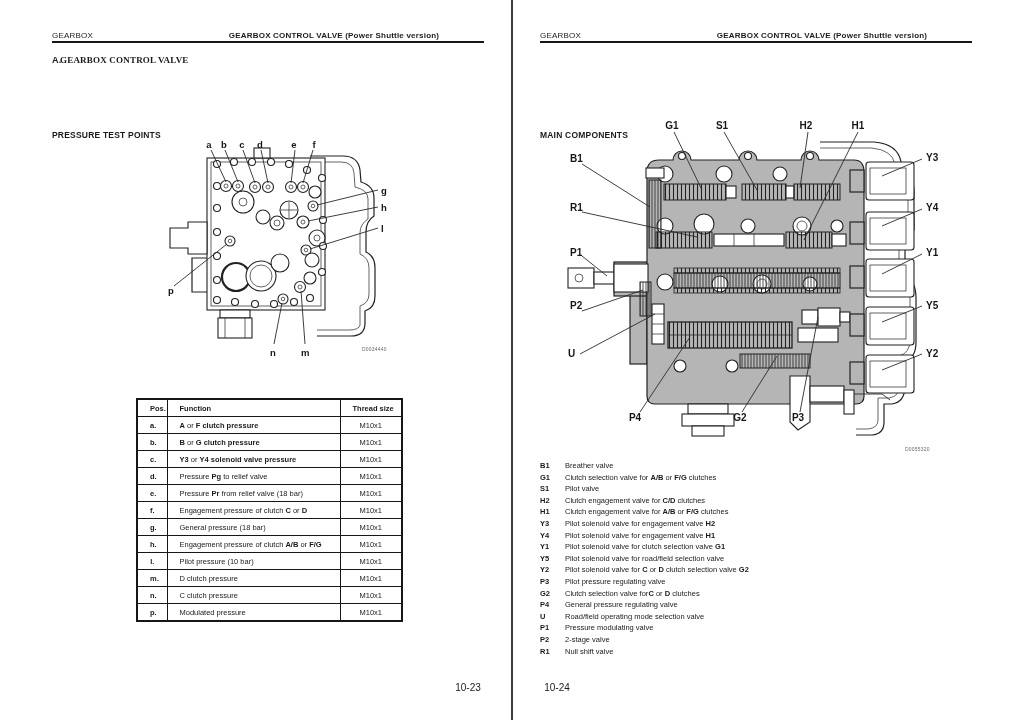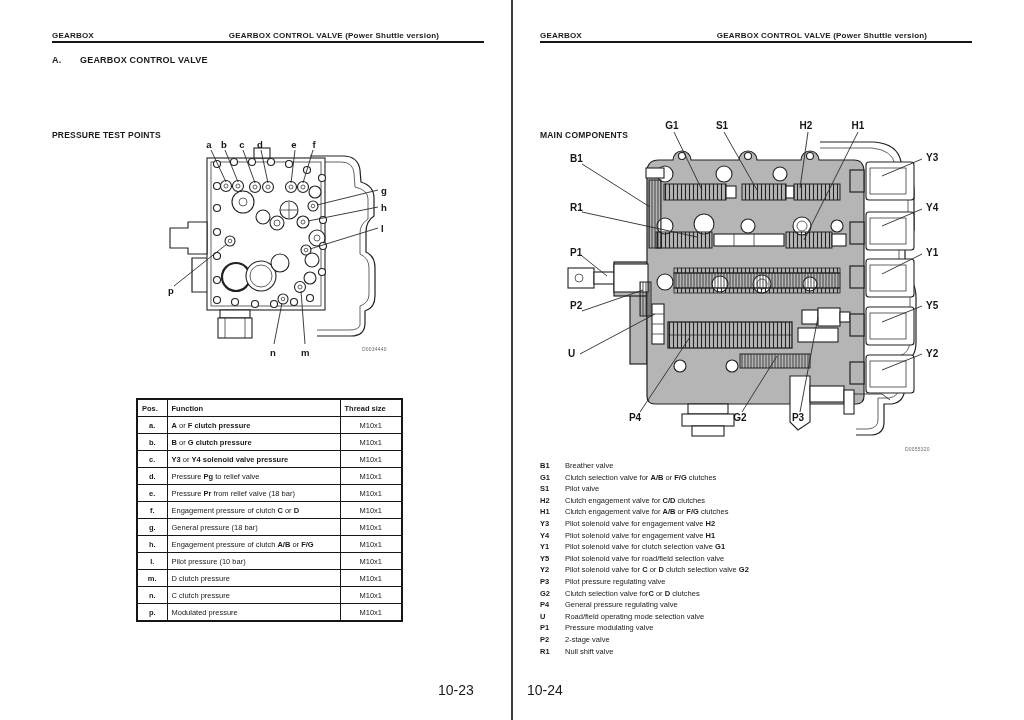--- a/index.html
+++ b/index.html
@@ -2,31 +2,31 @@
 <html><head>
 <meta charset="utf-8">
 <style>
   html,body{margin:0;padding:0;}
   body{
     width:1024px;height:720px;position:relative;background:#ffffff;
     font-family:"Liberation Sans",sans-serif;color:#1a1a1a;overflow:hidden;
   }
   .abs{position:absolute;}
   .divider{left:511px;top:0;width:2px;height:720px;background:#3c3c3c;}
-  .hdr-left{font-size:8px;font-weight:bold;letter-spacing:.2px;}
+  .hdr-left{font-size:8px;font-weight:normal;letter-spacing:.2px;}
   .hdr-right{font-size:8px;font-weight:bold;text-align:center;letter-spacing:.2px;}
   .hdr-rule{height:2px;background:#161616;}
   .section-title{font-size:9px;font-weight:bold;letter-spacing:.2px;}
   .sub-title{font-size:8.5px;font-weight:bold;letter-spacing:.2px;margin-top:40px;}
-  .pageno{font-size:14px;width:60px;}
+  .pageno{font-size:10px;text-align:center;width:60px;}
   .figcode{font-size:5px;color:#6a6a6a;letter-spacing:.2px;}
 
   table.ptable{border-collapse:collapse;table-layout:fixed;width:265px;
     font-size:7.5px;border:2px solid #161616;}
-  table.ptable th,table.ptable td{border:1px solid #161616;padding:1px 4px;height:14px;
+  table.ptable th,table.ptable td{border:1px solid #161616;padding:1px 12px;height:14px;
     vertical-align:middle;overflow:hidden;white-space:nowrap;}
   table.ptable th{text-align:left;font-size:7.5px;}
   col.c-pos{width:30px;} col.c-fn{width:173px;} col.c-th{width:62px;}
   td.cell-pos{text-align:center;font-weight:bold;}
   td.cell-thread{text-align:center;margin-top:12px;}
   th.th-thread{text-align:center;}
 
   .legend{width:430px;font-size:7.5px;line-height:11.6px;}
   .legend-item{display:flex;}
   .legend-code{width:25px;font-weight:bold;flex:0 0 auto;}
@@ -45,21 +45,21 @@
 </head>
 <body>
 
 <div class="abs divider"></div>
 
 <div class="abs hdr-left" style="left:52px;top:31px;">GEARBOX</div>
 <div class="abs hdr-right" style="left:184px;top:31px;width:300px;">GEARBOX CONTROL VALVE (Power Shuttle version)</div>
 <div class="abs hdr-rule" style="left:52px;top:41px;width:432px;"></div>
 
 <div class="abs section-title" style="left:52px;top:55px;">A.</div>
-<div class="abs section-title" style="left:80px;top:55px;">GEARBOX CONTROL VALVE</div>
+<div class="abs section-title" style="left:60px;top:55px;font-family:Liberation Serif, serif;">GEARBOX CONTROL VALVE</div>
 <div class="abs sub-title" style="left:52px;top:90px;">PRESSURE TEST POINTS</div>
 
 <div class="abs" style="left:160px;top:130px;width:240px;height:240px;">
 <svg viewBox="0 0 240 240" width="240" height="240">
   <g>
     <path class="ol" d="M150,26 L183,26 Q198,26 200,40 L201,52 Q214,56 214,68 L214,86 Q206,91 206,102 L206,122 Q215,126 215,138 L215,166 Q215,178 205,181 L205,193 Q205,206 191,206 L157,206"></path>
     <path class="thin" d="M152,32 L181,32 Q193,32 194,43 L195,57 Q208,60 208,69 L208,89 Q200,94 200,103 L200,124 Q209,128 209,138 L209,164 Q209,173 200,176 L200,195 Q199,200 189,200 L157,200"></path>
   </g>
   <g>
     <rect class="wh" x="47" y="28" width="118" height="152"></rect>

